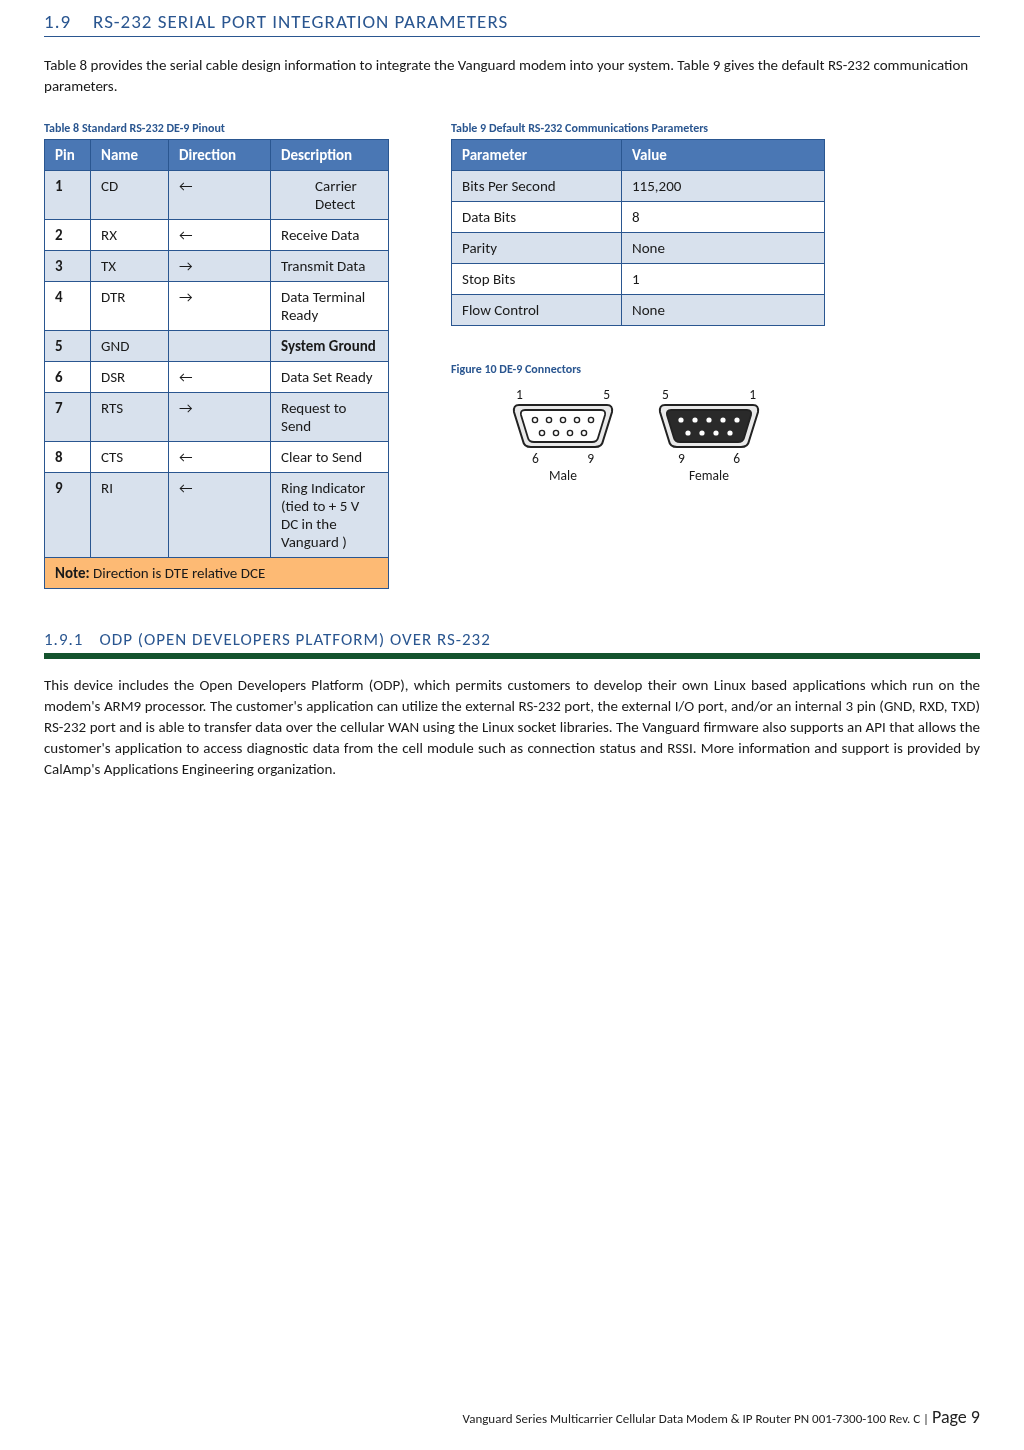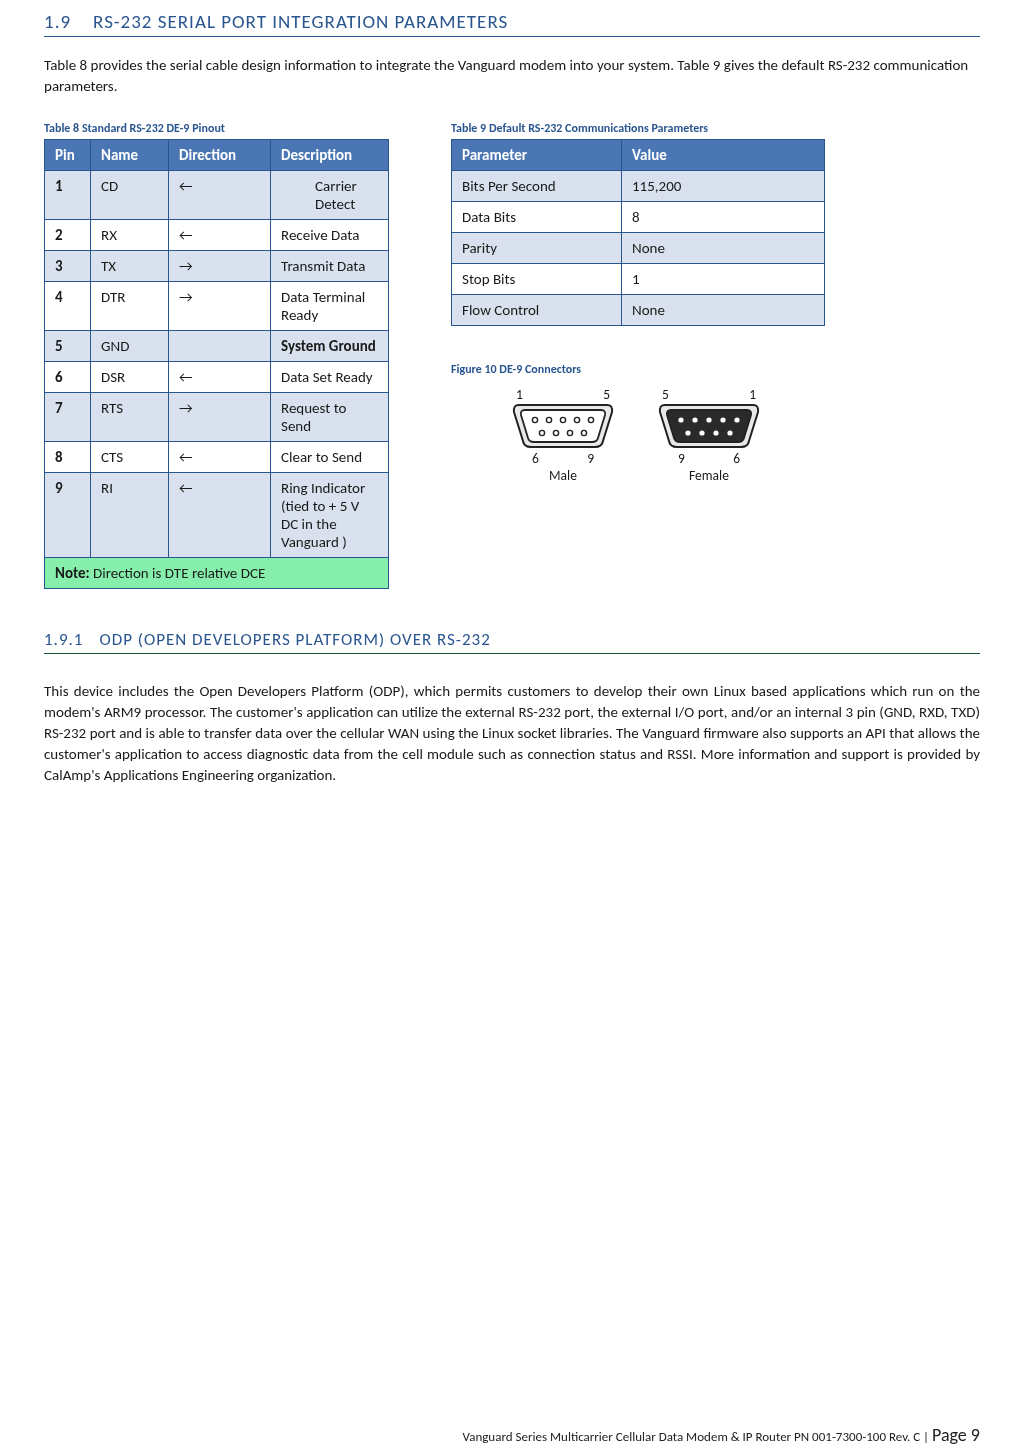--- a/index.html
+++ b/index.html
@@ -46,42 +46,42 @@
   }
   .tbl8 { width: 345px; }
   .tbl8 col.pin { width: 46px; }
   .tbl8 col.name { width: 78px; }
   .tbl8 col.dir { width: 102px; }
   .tbl8 tbody tr.odd td, .tbl8 tbody tr.odd td.pin,
   .tbl9 tbody tr.odd td { background: #d8e1ed; }
   .tbl8 tbody tr.even td, .tbl8 tbody tr.even td.pin,
   .tbl9 tbody tr.even td { background: #fff; }
   .tbl8 td.pin { font-weight: bold; }
-  .tbl8 .noterow td { background: #86efac; }
+  .tbl8 .noterow td { background: #fdba74; }
   .tbl9 { width: 374px; }
   .tbl9 col.param { width: 170px; }
   .figwrap { margin-top: 36px; }
   .figbody { display: flex; gap: 42px; padding: 6px 0 0 60px; }
   .conn-col { display: flex; flex-direction: column; align-items: center; font-size: 13.5px; }
   .conn-top { display: flex; justify-content: space-between; width: 94px; }
   .conn-bot { display: flex; justify-content: space-between; width: 62px; margin-top: 1px; }
   .h2 {
     font-size: 17px;
     letter-spacing: 1px;
     color: #2a5690;
     font-weight: 400;
-    border-bottom: 1px solid #14532d;
+    border-bottom: 6px solid #14532d;
     padding-bottom: 3px;
-    margin: 40px 0 27px 0;
+    margin: 40px 0 16px 0;
   }
   .h2 .num { margin-right: 16px; }
   .body { line-height: 1.4; text-align: justify; }
   .footer {
     position: absolute;
-    bottom: 4px;
+    bottom: 22px;
     right: 44px;
     font-size: 13px;
     color: #222;
   }
   .footer .pg { font-size: 18px; }
 </style>
 </head>
 <body>
 
 <h2 class="h1">

